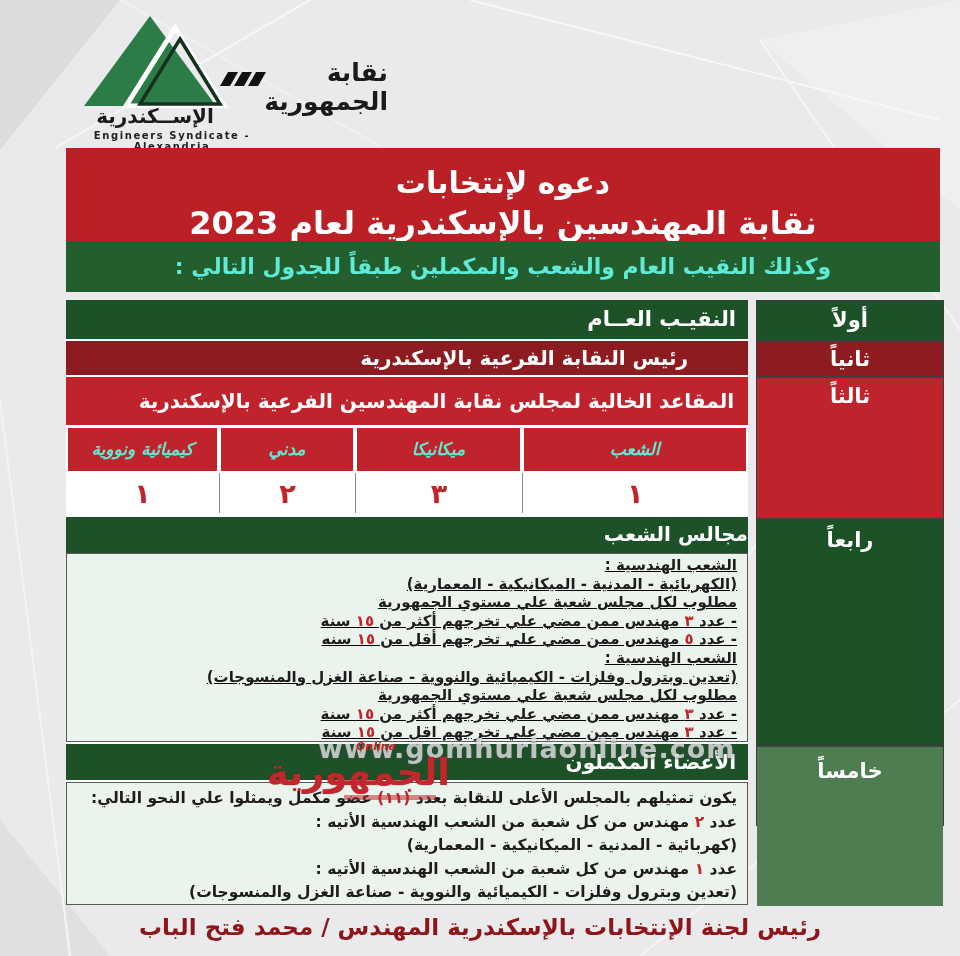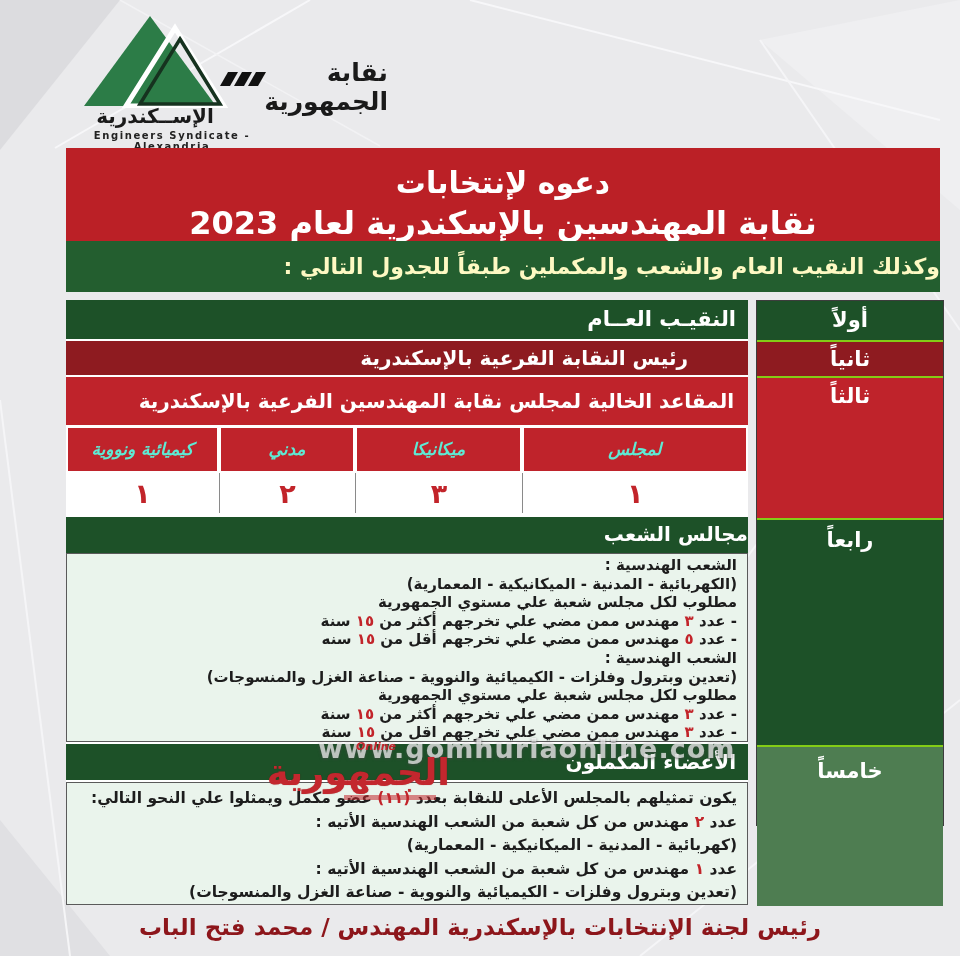--- a/index.html
+++ b/index.html
@@ -11,26 +11,26 @@
   .logo-block{position:absolute;left:55px;top:8px;width:330px;height:138px;z-index:2;}
   .logo-tri{position:absolute;left:25px;top:4px;}
   .logo-name{position:absolute;left:175px;top:50px;width:158px;text-align:right;font-size:25px;font-weight:bold;color:#1a1a1a;direction:rtl;}
   .logo-city{position:absolute;left:20px;top:96px;width:160px;text-align:center;font-size:20px;font-weight:bold;color:#1a1a1a;direction:rtl;}
   .logo-en{position:absolute;left:2px;top:122px;width:230px;text-align:center;font-size:10px;font-weight:bold;letter-spacing:1.6px;color:#222;}
 
   
   .banner-red{position:absolute;left:66px;top:148px;width:874px;height:93px;background:#bb2026;color:#fff;text-align:center;z-index:2;}
   .banner-red .l1{margin:0;padding-top:17px;font-size:30px;font-weight:bold;direction:rtl;}
   .banner-red .l2{margin:0;padding-top:4px;font-size:32px;font-weight:bold;direction:rtl;}
-  .banner-green{position:absolute;left:66px;top:241px;width:874px;height:51px;background:#235e2f;color:#fef9c3;text-align:right;z-index:2;}
+  .banner-green{position:absolute;left:66px;top:241px;width:874px;height:51px;background:#235e2f;color:#5eead4;text-align:center;z-index:2;}
   .banner-green p{margin:0;line-height:51px;font-size:22px;font-weight:bold;direction:rtl;}
 
   
   .content-col{position:absolute;left:66px;top:300px;width:682px;height:605px;background:#fff;z-index:2;}
-  .labels-col{position:absolute;left:756px;top:300px;width:188px;height:526px;background:#84cc16;border:1px solid #3d3d3d;box-sizing:border-box;z-index:2;padding-left:24px;}
+  .labels-col{position:absolute;left:756px;top:300px;width:188px;height:526px;background:#404040;border:1px solid #3d3d3d;box-sizing:border-box;z-index:2;padding-left:24px;}
   .lbl{position:absolute;left:0;width:100%;color:#fff;font-weight:bold;font-size:21px;text-align:center;direction:rtl;box-sizing:border-box;}
   .row{position:absolute;left:0;width:100%;color:#fff;font-weight:bold;text-align:right;direction:rtl;box-sizing:border-box;}
 
   .green-dark{background:#1d5128;}
   .maroon{background:#8e1b20;}
   .red{background:#bf232b;}
   .green-mid{background:#4e7d51;}
   .mint{background:#eaf4ec;}
 
   .r1{top:0;height:39px;line-height:39px;font-size:21px;padding-right:12px;}
@@ -45,21 +45,21 @@
   .lbl4{top:219px;height:225px;padding-top:8px;}
   .lbl5{top:446px;height:159px;padding-top:12px;}
 
   
   .seats{position:absolute;left:0;top:125px;width:100%;height:92px;background:#fff;display:grid;grid-template-columns:33.2% 24.4% 20% 22.4%;grid-template-rows:48px 40px;direction:rtl;box-sizing:border-box;}
   .seat-h{background:#bf232b;color:#5eead4;font-weight:bold;font-size:17px;display:flex;align-items:center;justify-content:center;text-align:center;line-height:1.15;border:2px solid #fff;border-top-width:3px;box-sizing:border-box;direction:rtl;font-style:italic;}
   .seat-v{background:#fff;color:#c2242a;font-weight:bold;font-size:27px;display:flex;align-items:center;justify-content:center;border-inline-end:1px solid #8a8a8a;box-sizing:border-box;}
   .seat-v.last{border-inline-end:none;}
 
   
-  .body4{position:absolute;left:0;top:253px;width:100%;height:189px;border:1px solid #5a5a5a;box-sizing:border-box;padding:2px 10px 0 4px;}
+  .body4{position:absolute;left:0;top:253px;width:100%;height:189px;border:1px solid #5a5a5a;box-sizing:border-box;padding:2px 10px 0 4px;text-decoration:underline;}
   .body5{position:absolute;left:0;top:482px;width:100%;height:123px;border:1px solid #5a5a5a;box-sizing:border-box;padding:4px 10px 0 4px;}
   .body4 p,.body5 p{margin:0;direction:rtl;text-align:right;color:#1d1d1d;font-weight:bold;}
   .body4 p{font-size:15px;line-height:18.6px;}
   .body5 p{font-size:15.5px;line-height:23.5px;}
   .num{color:#c2242a;}
   .ind-div{margin-right:116px;}
   .ind-req{margin-right:76px;}
   .ind-blt{margin-right:44px;}
   .ind5-d1{margin-right:96px;}
   .ind5-d2{margin-right:32px;}
@@ -116,21 +116,21 @@
     <p>وكذلك النقيب العام والشعب والمكملين طبقاً للجدول التالي :</p>
   </div>
 
   <div class="content-col">
 
     <div class="row r1 green-dark">النقيـب العــام</div>
     <div class="row r2 maroon">رئيس النقابة الفرعية بالإسكندرية</div>
     <div class="row r3 red">المقاعد الخالية لمجلس نقابة المهندسين الفرعية بالإسكندرية</div>
 
     <div class="seats">
-      <div class="seat-h">لمجلس</div>
+      <div class="seat-h">الشعب</div>
       <div class="seat-h">ميكانيكا</div>
       <div class="seat-h">مدني</div>
       <div class="seat-h">كيميائية ونووية</div>
       <div class="seat-v">١</div>
       <div class="seat-v">٣</div>
       <div class="seat-v">٢</div>
       <div class="seat-v last">١</div>
     </div>
 
     <div class="row r4h green-dark">مجالس الشعب</div>

